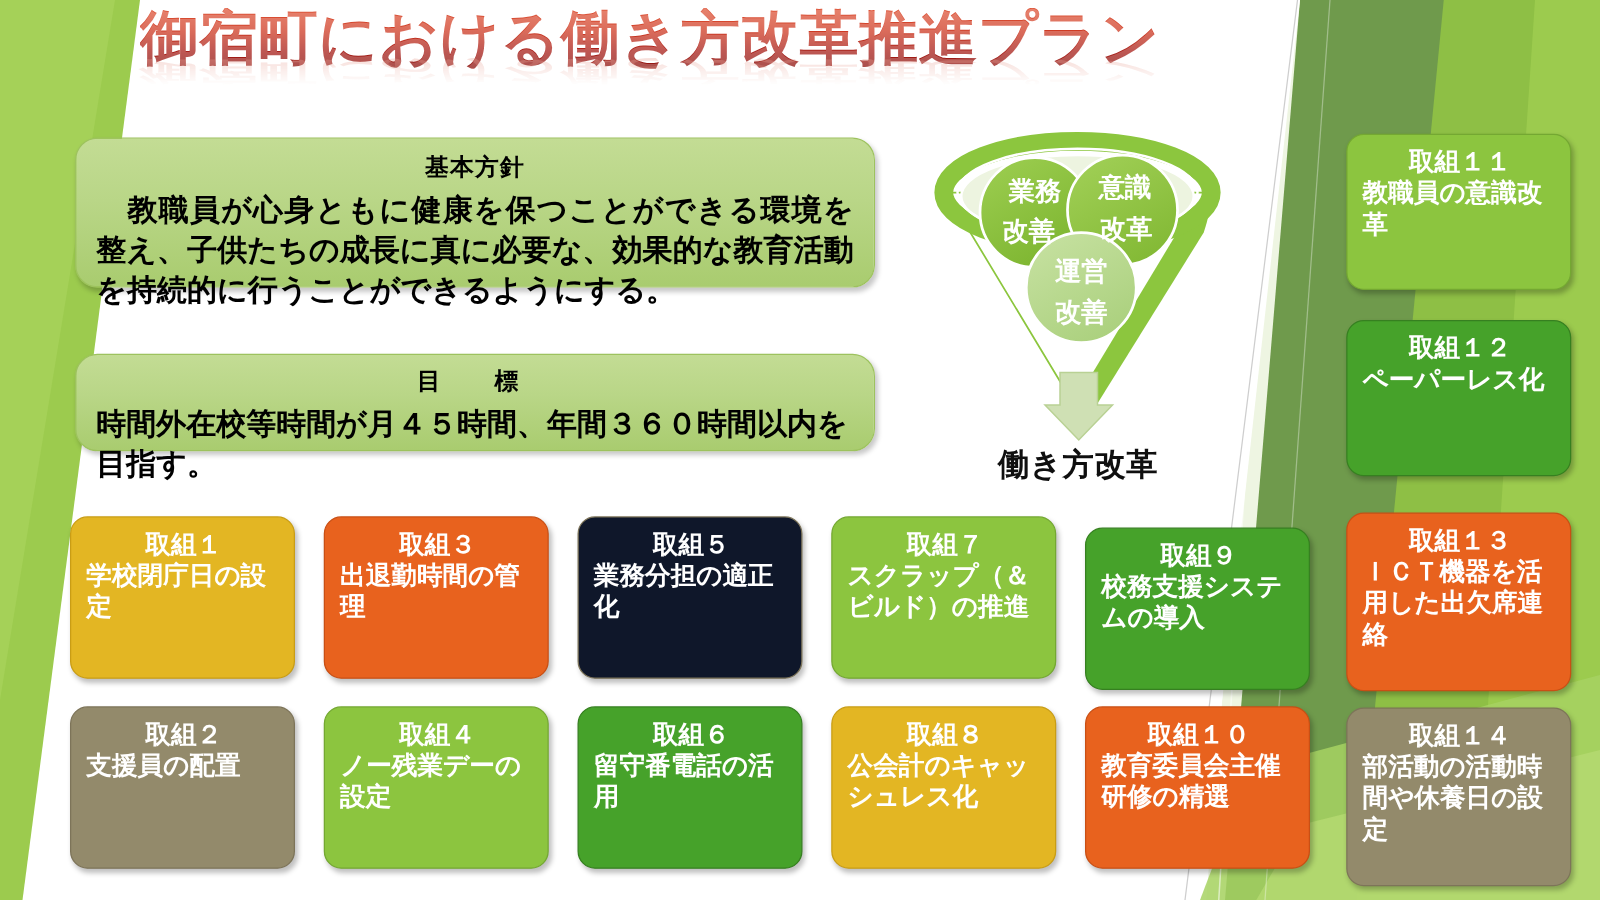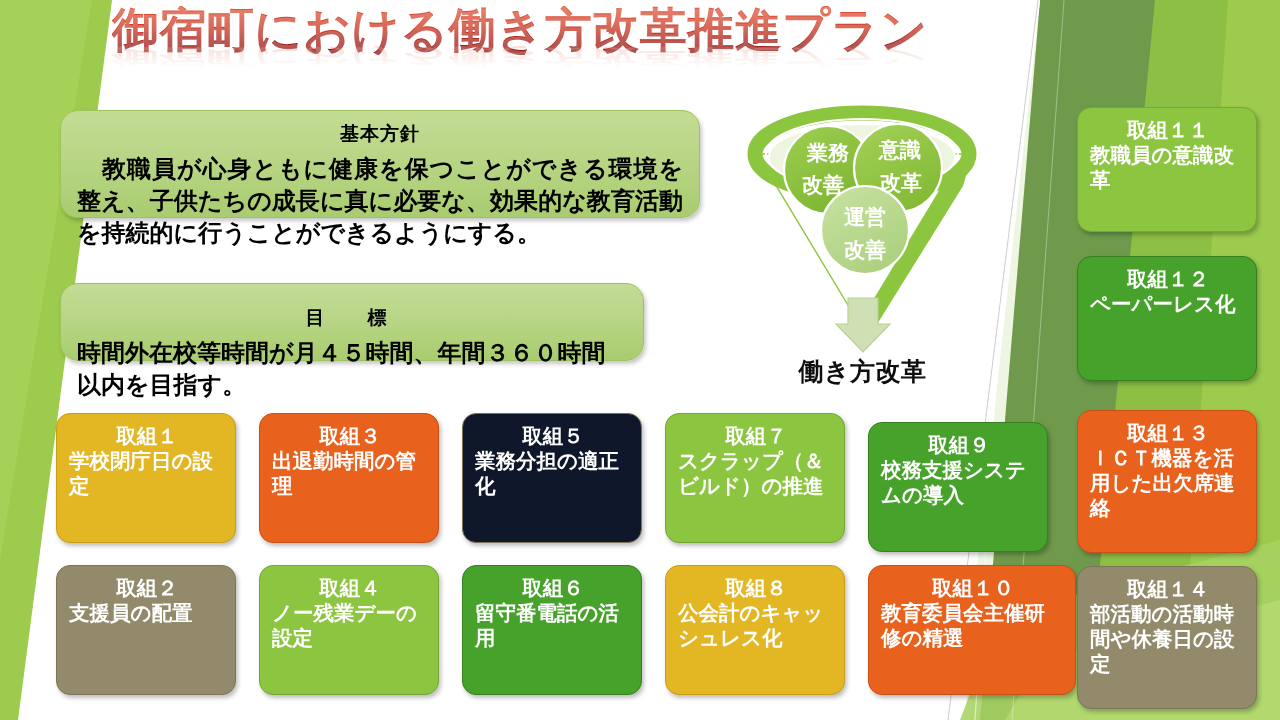--- a/index.html
+++ b/index.html
@@ -181,26 +181,26 @@
 
     <polygon points="1005,0 1040,0 960,720 925,720" fill="#ffffff"></polygon>
     <line x1="1038" y1="0" x2="948" y2="720" stroke="#b9b9b9" stroke-width="1" opacity="0.7"></line>
   </svg>
 
   <div id="title-wrap">
     <span id="title">御宿町における働き方改革推進プラン</span>
     <div id="title-reflect">御宿町における働き方改革推進プラン</div>
   </div>
 
-  <div class="panel policy-box" id="policy-panel" style="left:60px; top:110px; width:640px; height:108px;">
+  <div class="panel policy-box" id="policy-panel" style="left:60px; top:110px; width:640px; height:120px;">
     <div class="policy-title">基本方針</div>
     <div class="policy-body">　教職員が心身ともに健康を保つことができる環境を整え、子供たちの成長に真に必要な、効果的な教育活動を持続的に行うことができるようにする。</div>
   </div>
 
-  <div class="panel policy-box" id="goal-panel" style="left:60px; top:283px; width:584px; height:78px; padding-top:21px;">
+  <div class="panel policy-box" id="goal-panel" style="left:60px; top:283px; width:640px; height:78px; padding-top:8px;">
     <div class="policy-title spaced">目　標</div>
     <div class="policy-body center">時間外在校等時間が月４５時間、年間３６０時間以内を目指す。</div>
   </div>
 
   <svg id="funnel" viewBox="0 0 255 255">
     <defs>
       <linearGradient id="gRim" x1="0" y1="0" x2="1" y2="1">
         <stop offset="0%" stop-color="#a5d158"></stop>
         <stop offset="100%" stop-color="#7fb135"></stop>
       </linearGradient>
@@ -276,21 +276,21 @@
   </div>
   <div class="tile" id="t8" style="left: 651px; top: 565px; width: 180px; height: 130px; background: rgb(227, 182, 35); border: 1px solid rgb(201, 157, 21);">
     <span class="tile-num">取組８</span>
     <span class="tile-text">公会計のキャッシュレス化</span>
   </div>
 
   <div class="tile" id="t9" style="left: 854px; top: 422px; width: 180px; height: 130px; background: rgb(70, 162, 42); border: 1px solid rgb(54, 128, 32);">
     <span class="tile-num">取組９</span>
     <span class="tile-text">校務支援システムの導入</span>
   </div>
-  <div class="tile" id="t10" style="left: 854px; top: 565px; width: 208px; height: 130px; background: rgb(232, 98, 30); border: 1px solid rgb(201, 79, 20);">
+  <div class="tile" id="t10" style="left: 854px; top: 565px; width: 180px; height: 130px; background: rgb(232, 98, 30); border: 1px solid rgb(201, 79, 20);">
     <span class="tile-num">取組１０</span>
     <span class="tile-text">教育委員会主催研修の精選</span>
   </div>
 
   <div class="tile" id="t11" style="left: 1063px; top: 107px; width: 180px; height: 125px; background: rgb(140, 197, 63); border: 1px solid rgb(116, 168, 50);">
     <span class="tile-num">取組１１</span>
     <span class="tile-text">教職員の意識改革</span>
   </div>
   <div class="tile" id="t12" style="left: 1063px; top: 256px; width: 180px; height: 125px; background: rgb(70, 162, 42); border: 1px solid rgb(54, 128, 32);">
     <span class="tile-num">取組１２</span>

